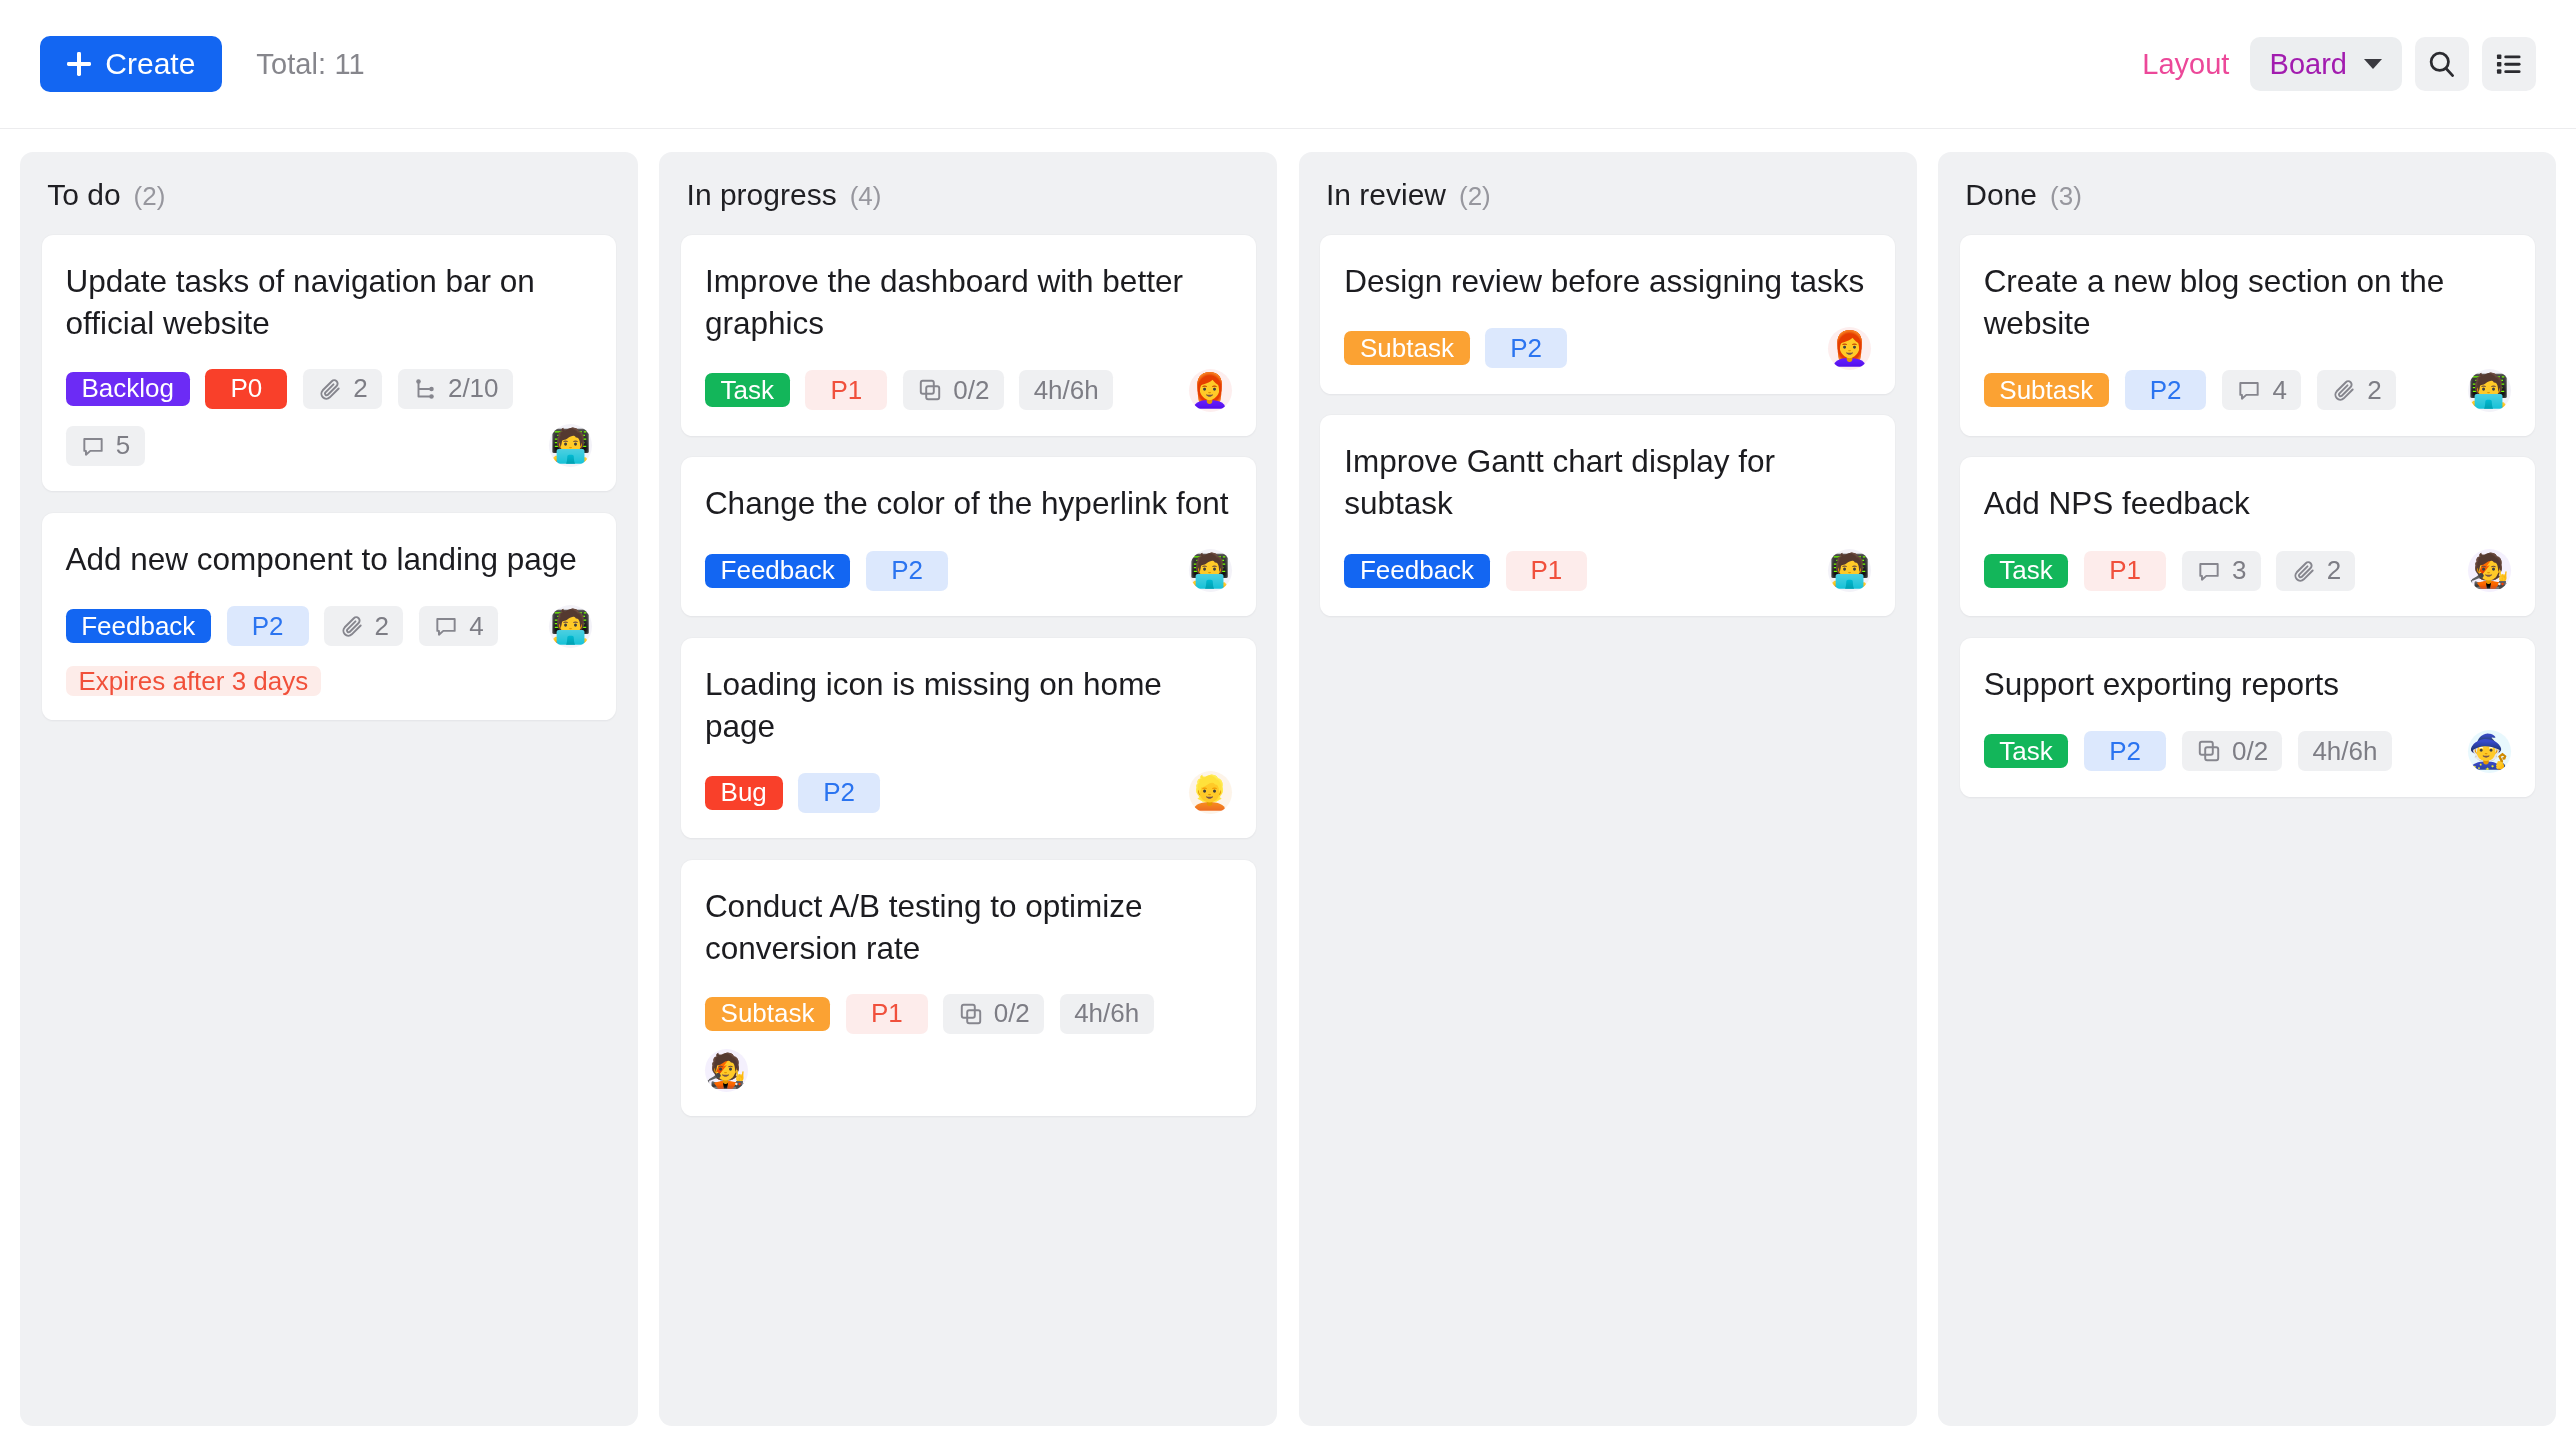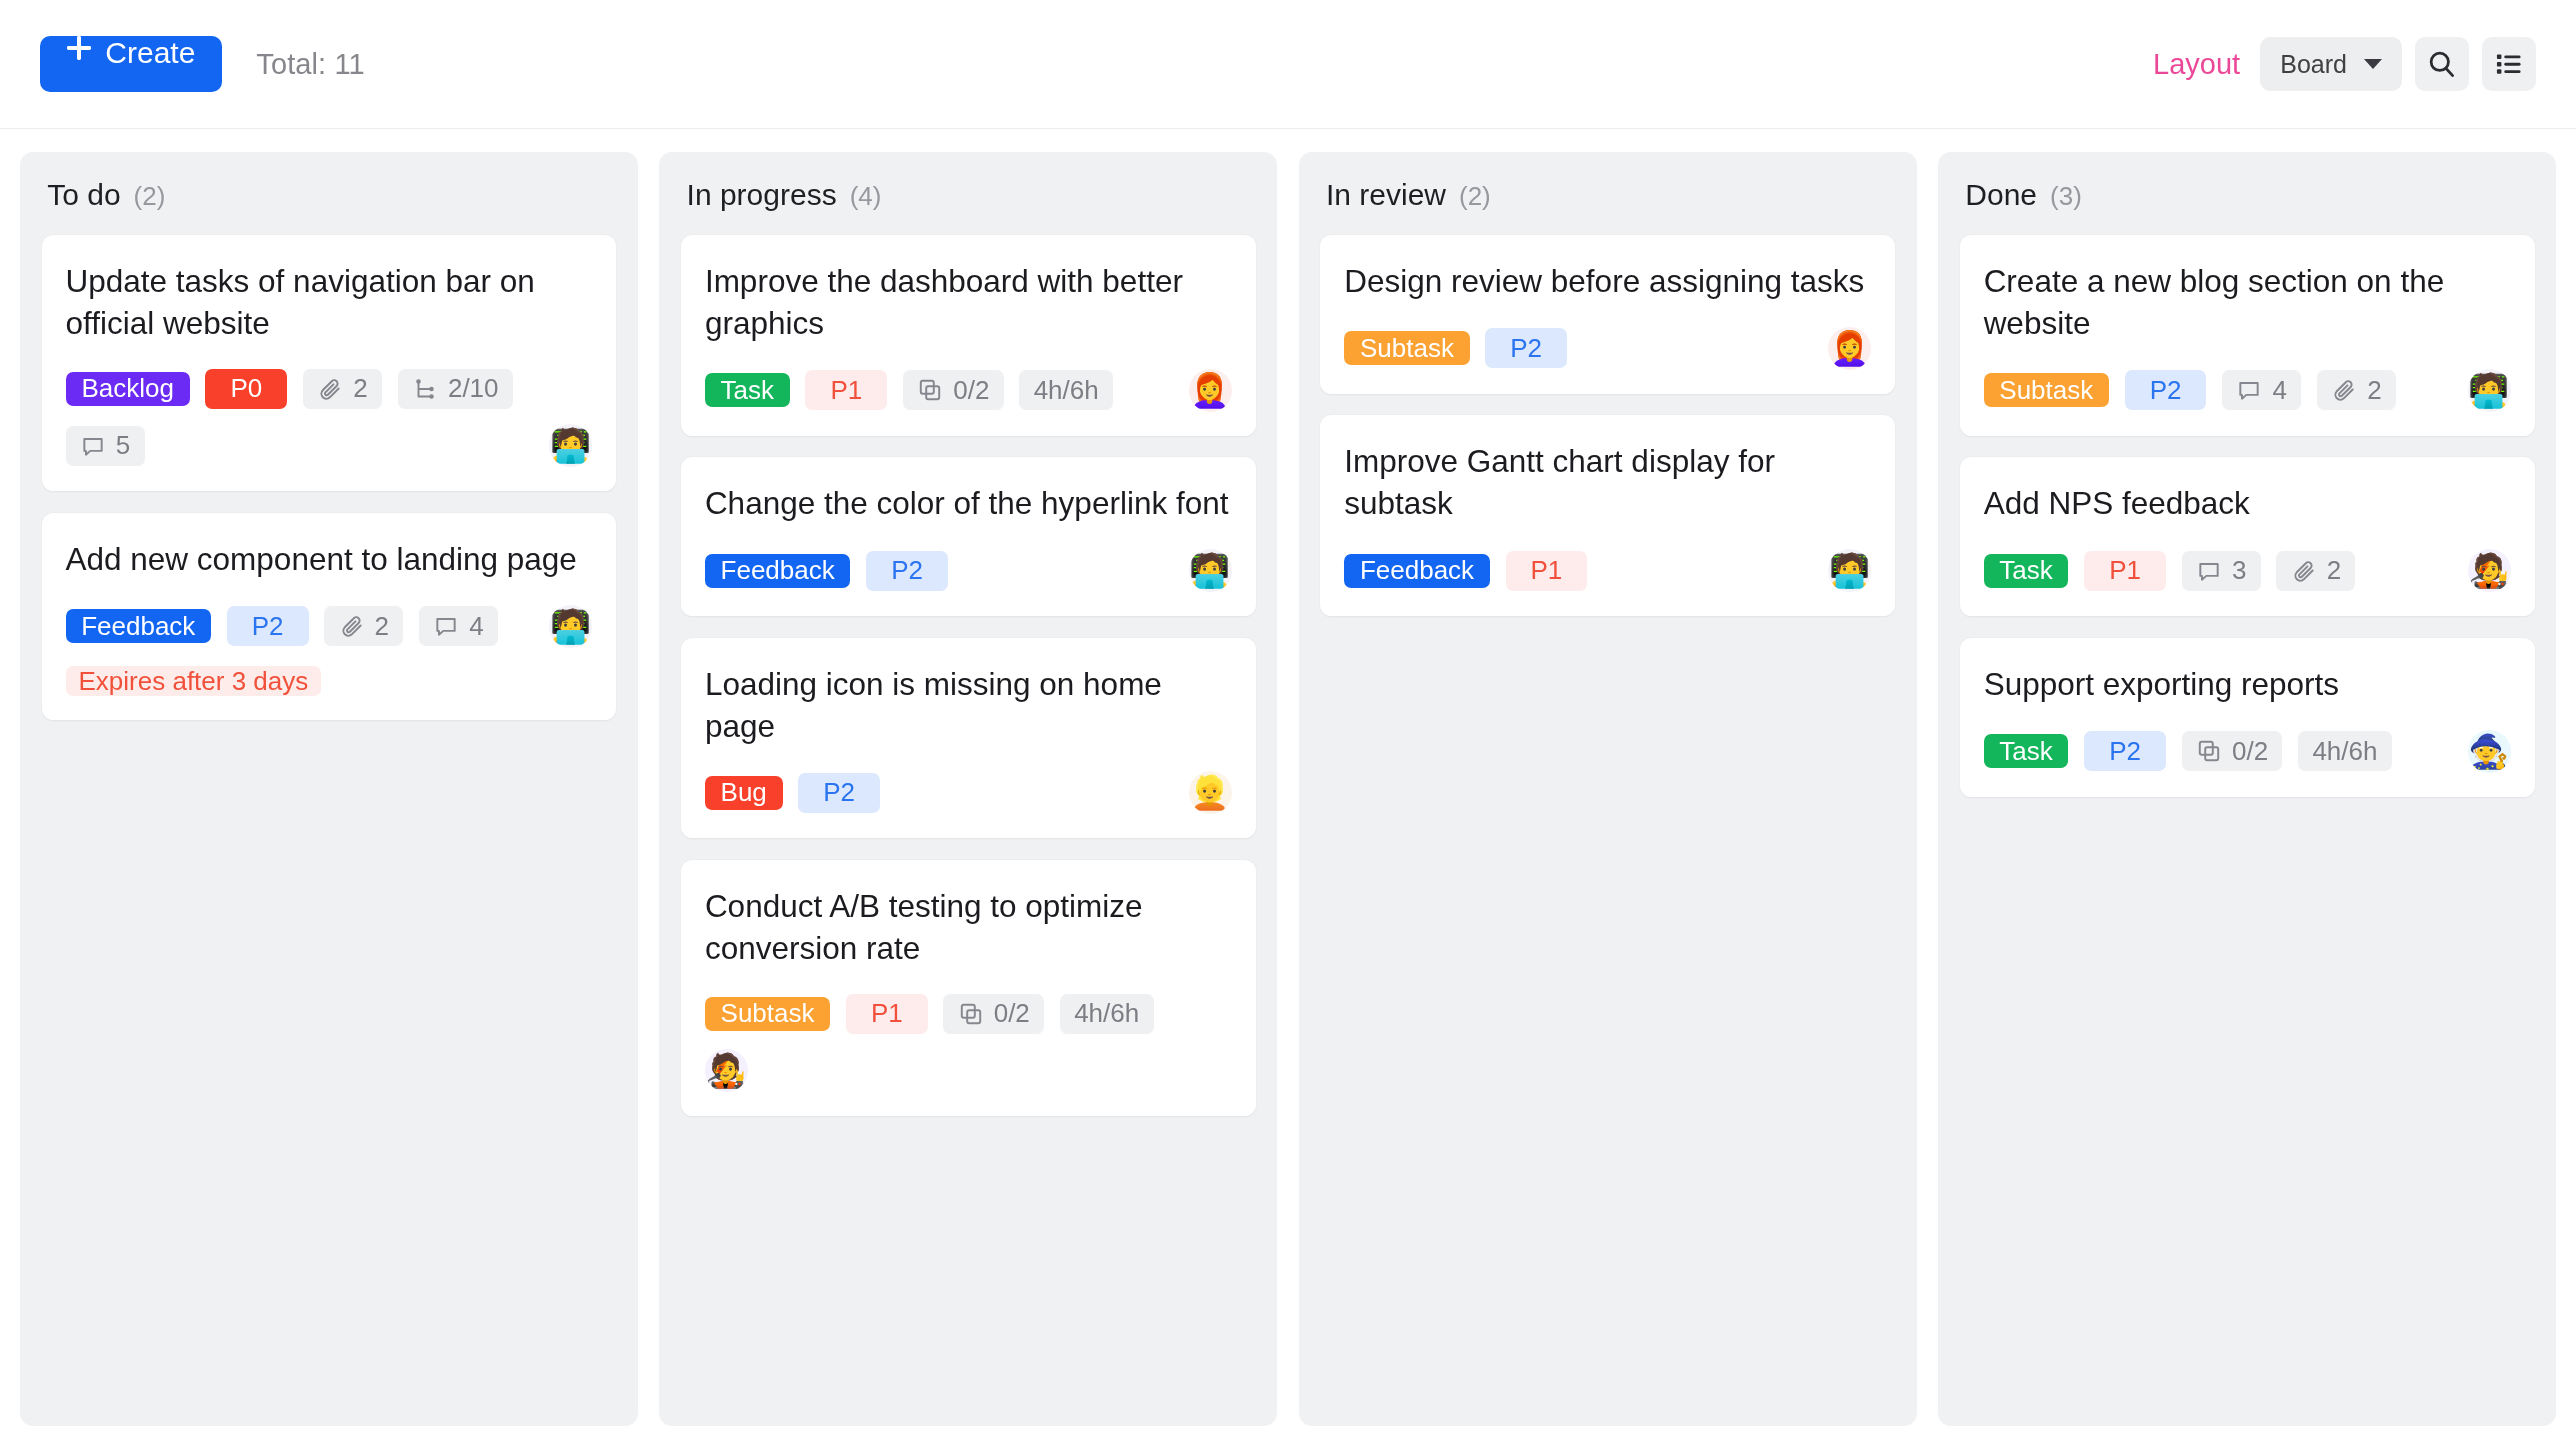--- a/index.html
+++ b/index.html
@@ -12,21 +12,21 @@
 
   
   .topbar {
     height: 129px;
     display: flex; align-items: center;
     padding: 0 40px 0 40px;
     border-bottom: 1.4px solid #ececee;
     background: #fff;
   }
   .create-btn {
-    display: flex; align-items: flex-start; justify-content: center;
+    display: flex; align-items: center; justify-content: center;
     gap: 14.3px;
     background: #1366f2;
     color: #fff;
     border: none; border-radius: 10px;
     height: 56px; padding: 0 27px;
     font-size: 30px; font-weight: 500;
     cursor: pointer;
     font-family: "Liberation Sans", sans-serif;
   }
   .plus-icon { display:inline-block; width: 24px; height: 24px; position: relative; }
@@ -43,21 +43,21 @@
 
   .topbar-right {
     margin-left: auto;
     display: flex; align-items: center; gap: 13px;
   }
   .layout-label { font-size: 29px; color: #ec4899; margin-right: 7.2px; }
   .layout-select {
     display: flex; align-items: center; gap: 17px;
     background: #eceef0; border-radius: 10px;
     height: 54px; padding: 0 20px;
-    font-size: 25px; color: #404040;
+    font-size: 29px; color: #a21caf;
     cursor: pointer;
   }
   .chev { width: 0; height: 0; border-left: 9.3px solid transparent; border-right: 9.3px solid transparent; border-top: 10.7px solid #3a3a40; }
 
   .icon-btn {
     width: 54px; height: 54px;
     background: #eff0f2; border-radius: 10px;
     display: flex; align-items: center; justify-content: center;
     cursor: pointer; border: none;
   }

